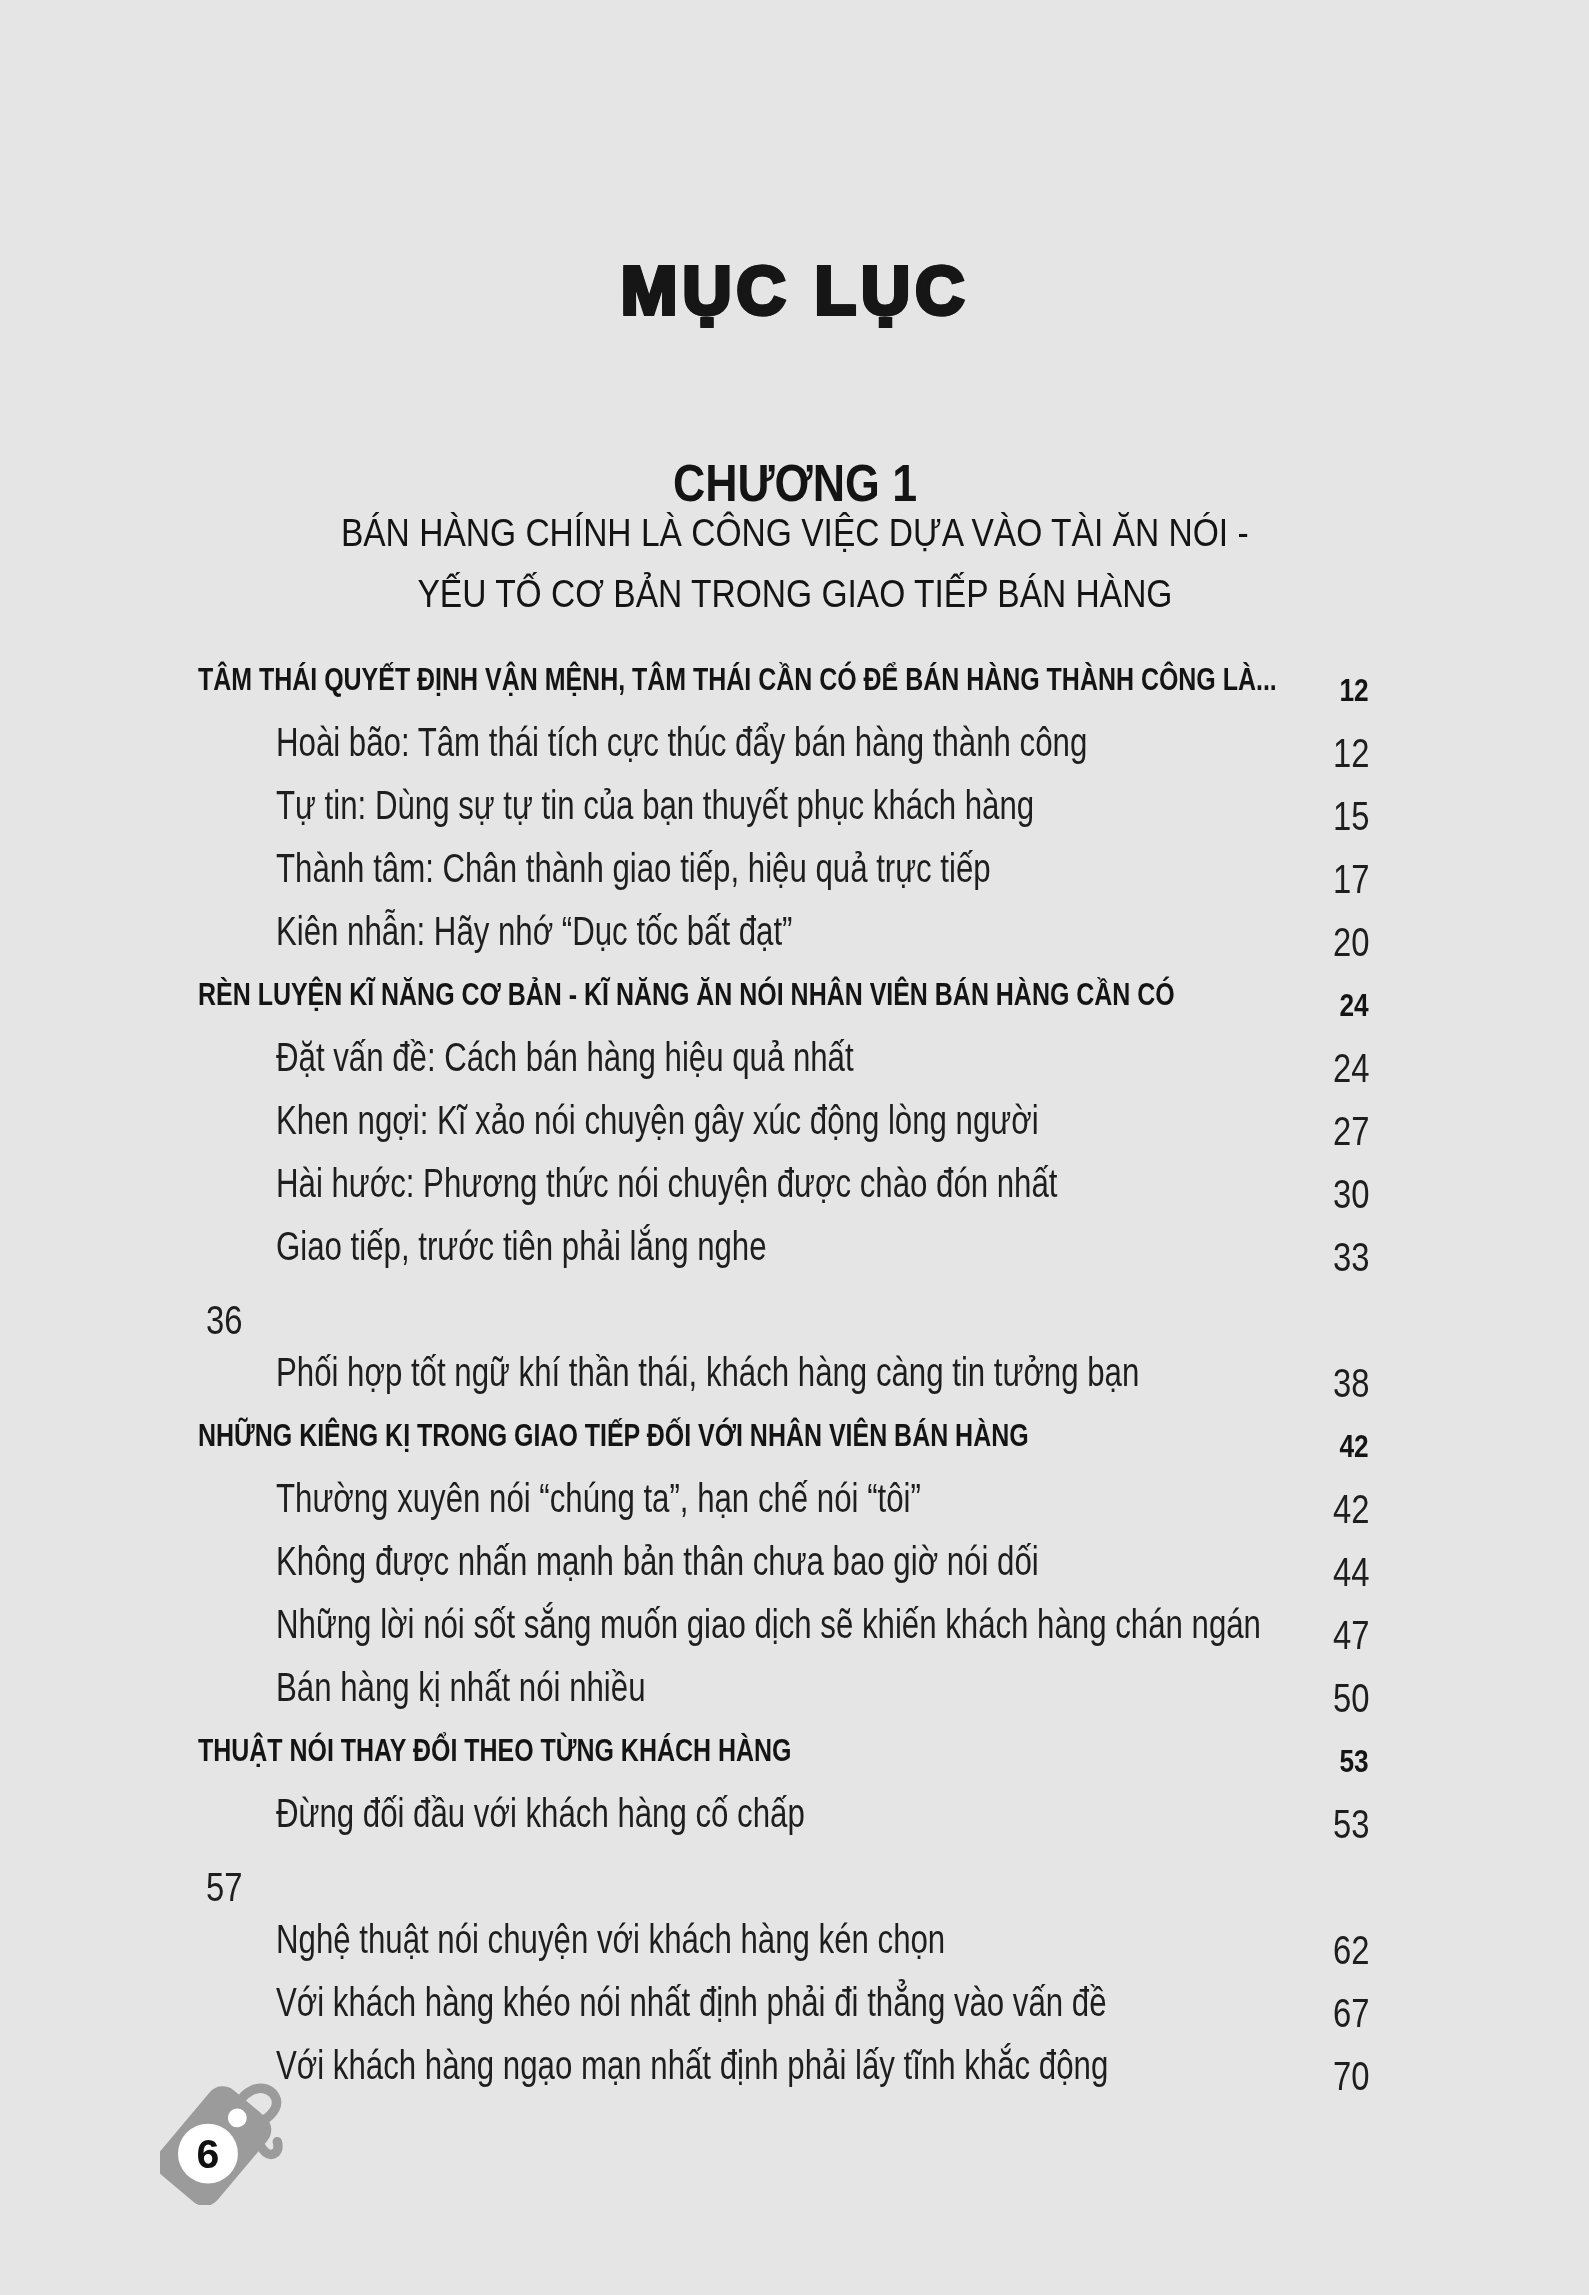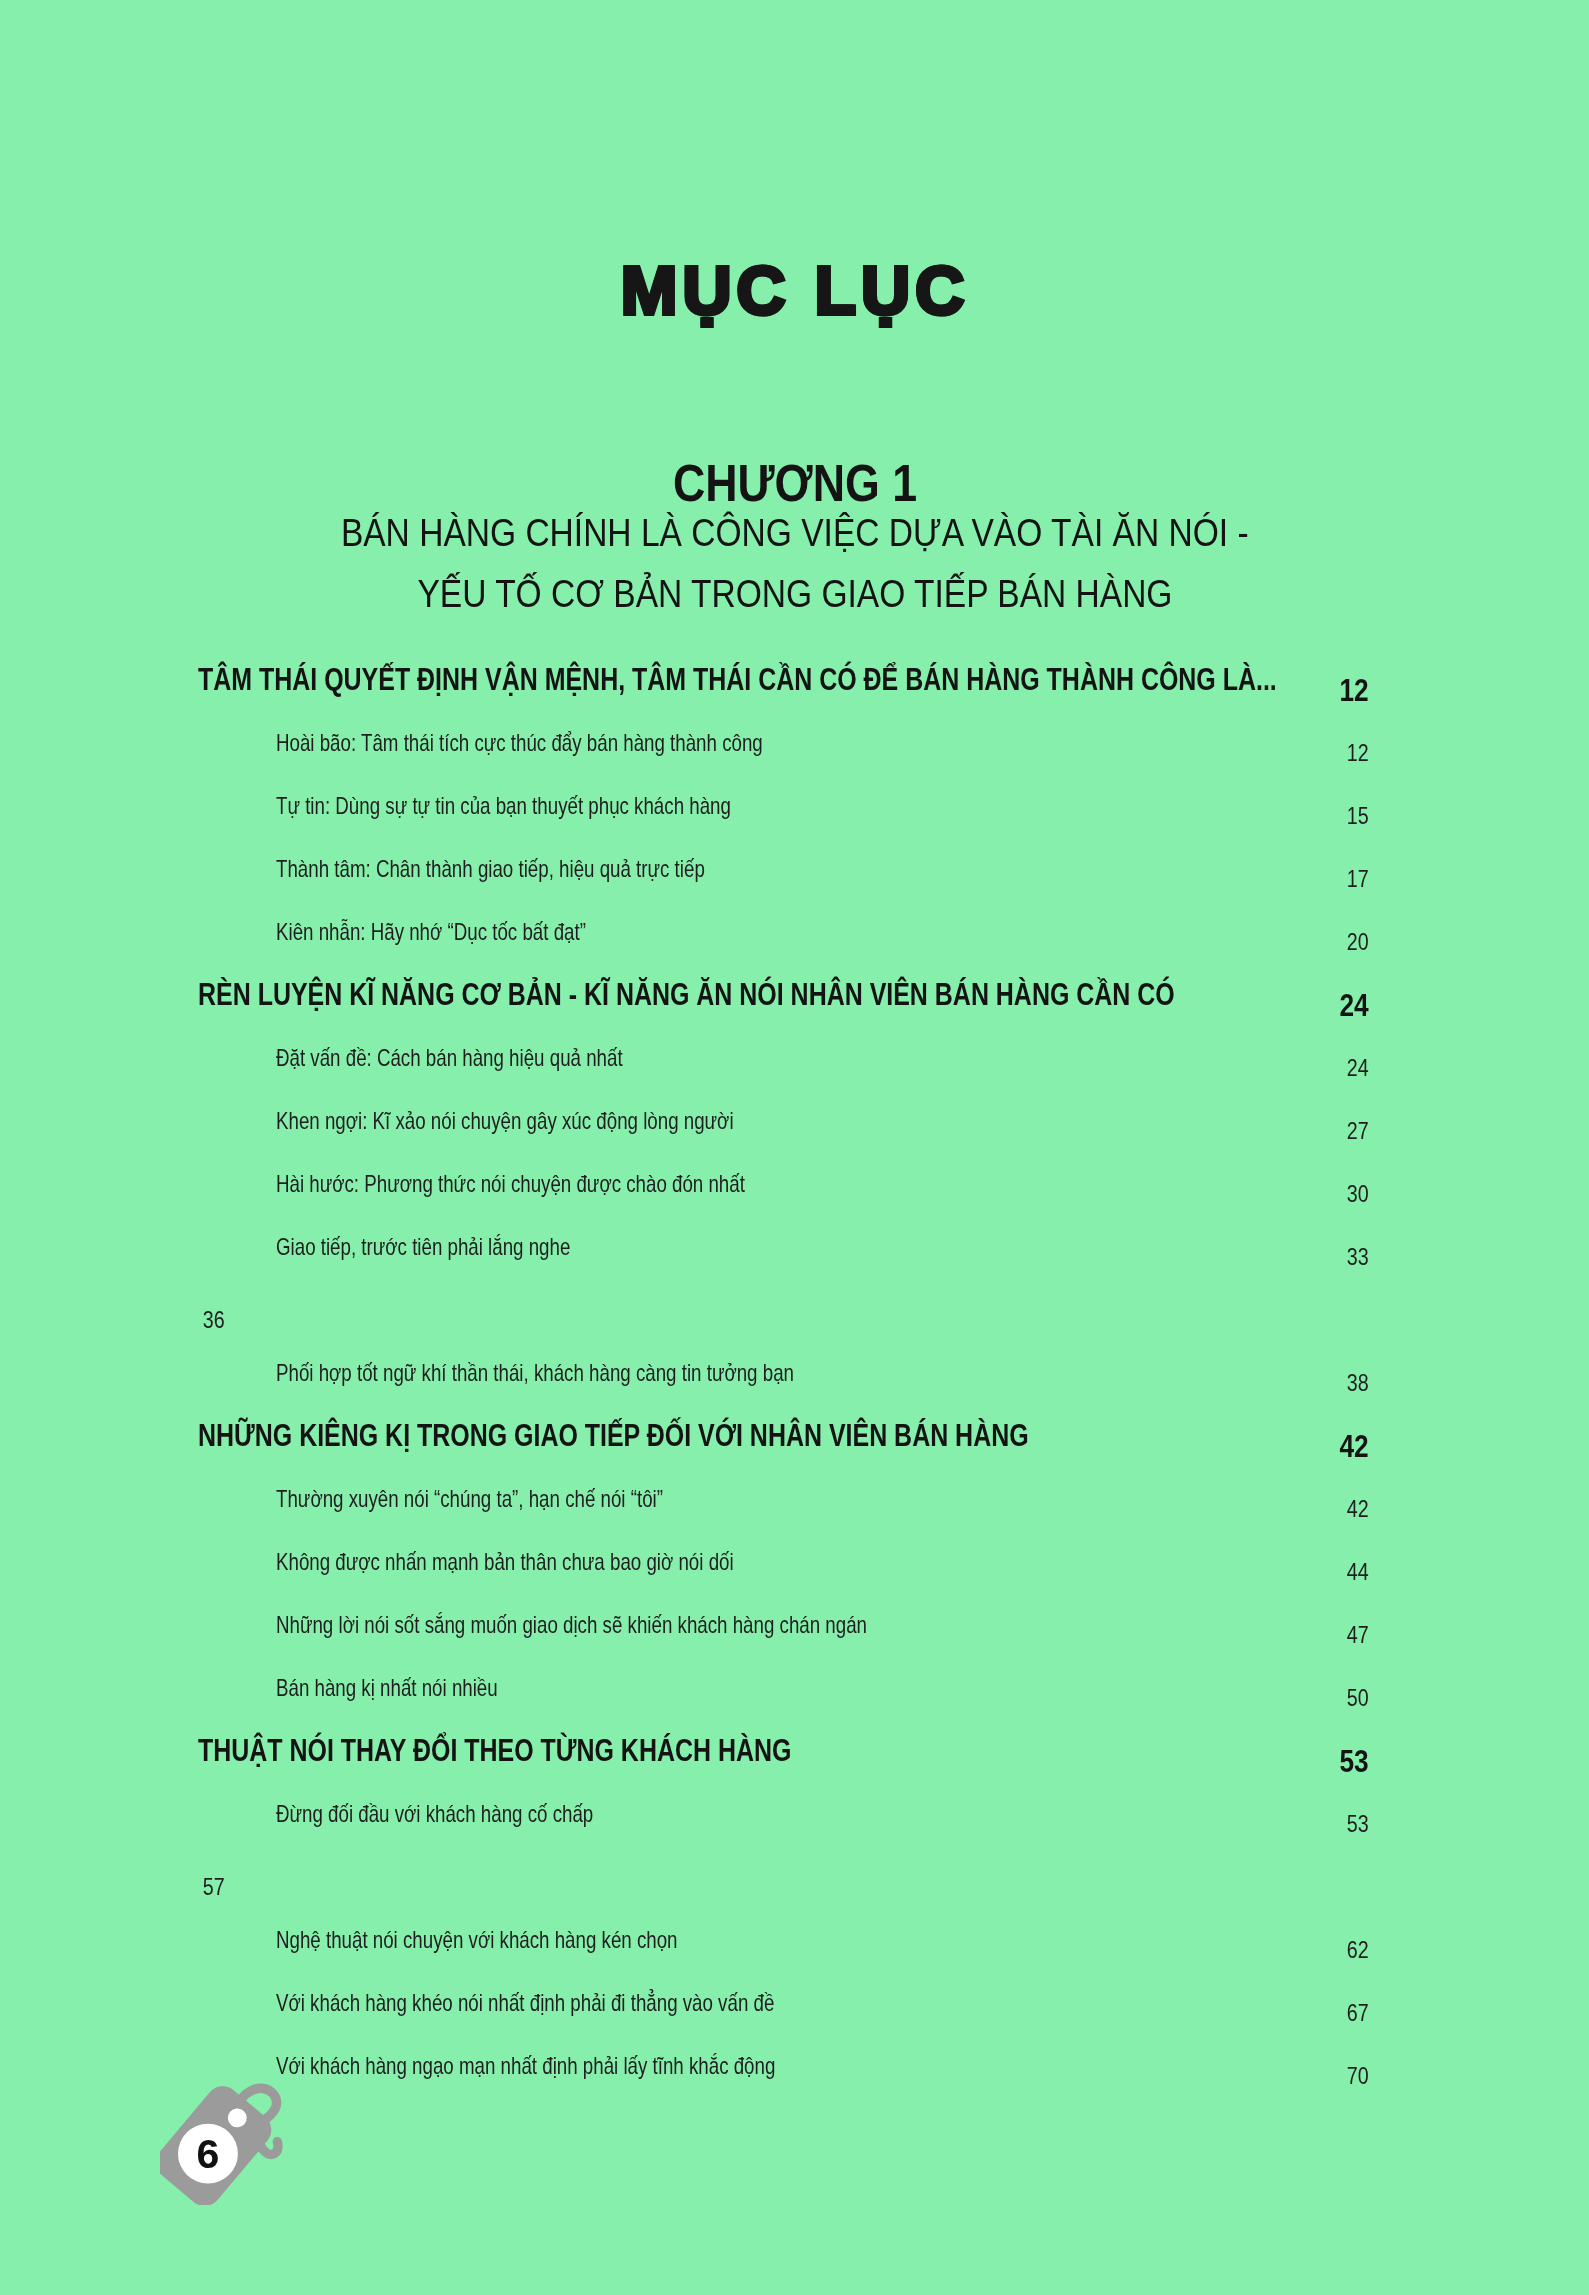--- a/index.html
+++ b/index.html
@@ -3,21 +3,21 @@
 <meta charset="utf-8">
 <style>
   html, body { margin:0; padding:0; }
   body {
     width:1590px; height:2295px;
     background:#ffffff;
     font-family:"Liberation Sans", sans-serif;
     color:#1e1e1e;
   }
   .page {
-    position:relative; width:1590px; height:2295px; overflow:hidden; background:#86efac;
+    position:relative; width:1590px; height:2295px; overflow:hidden; background:#e5e5e5;
   }
 
   
   .title {
     position:absolute; top:251px; left:0; right:0;
     text-align:center;
     font-size:68px; font-weight:bold; letter-spacing:5px;
     color:#161616;
     -webkit-text-stroke:4.2px #161616;
     text-shadow: 1.7px 0 #161616, -1.7px 0 #161616, 0 1.7px #161616, 0 -1.7px #161616;
@@ -33,21 +33,21 @@
     text-align:center; font-size:39px; line-height:61px; font-weight:normal; color:#141414;
   }
   .cxc { display:inline-block; white-space:nowrap; transform:scaleX(0.86); transform-origin:50% 50%; }
 
   
   .toc {
     position:absolute; left:198px; right:221px; top:648px;
   }
   .toc-row {
     display:flex; align-items:center; height:63px;
-    font-size:24px;
+    font-size:40px;
   }
   .toc-row.section { font-weight:bold; font-size:32px; color:#141414; }
   .toc-row .label-wrap { flex:1; min-width:0; }
   .toc-row.sub .label-wrap { padding-left:78px; }
   .scalex {
     display:inline-block; white-space:nowrap;
     transform:scaleX(0.78); transform-origin:0 50%;
   }
   .num { flex:none;margin-top:21px; }
   .num-inner {

